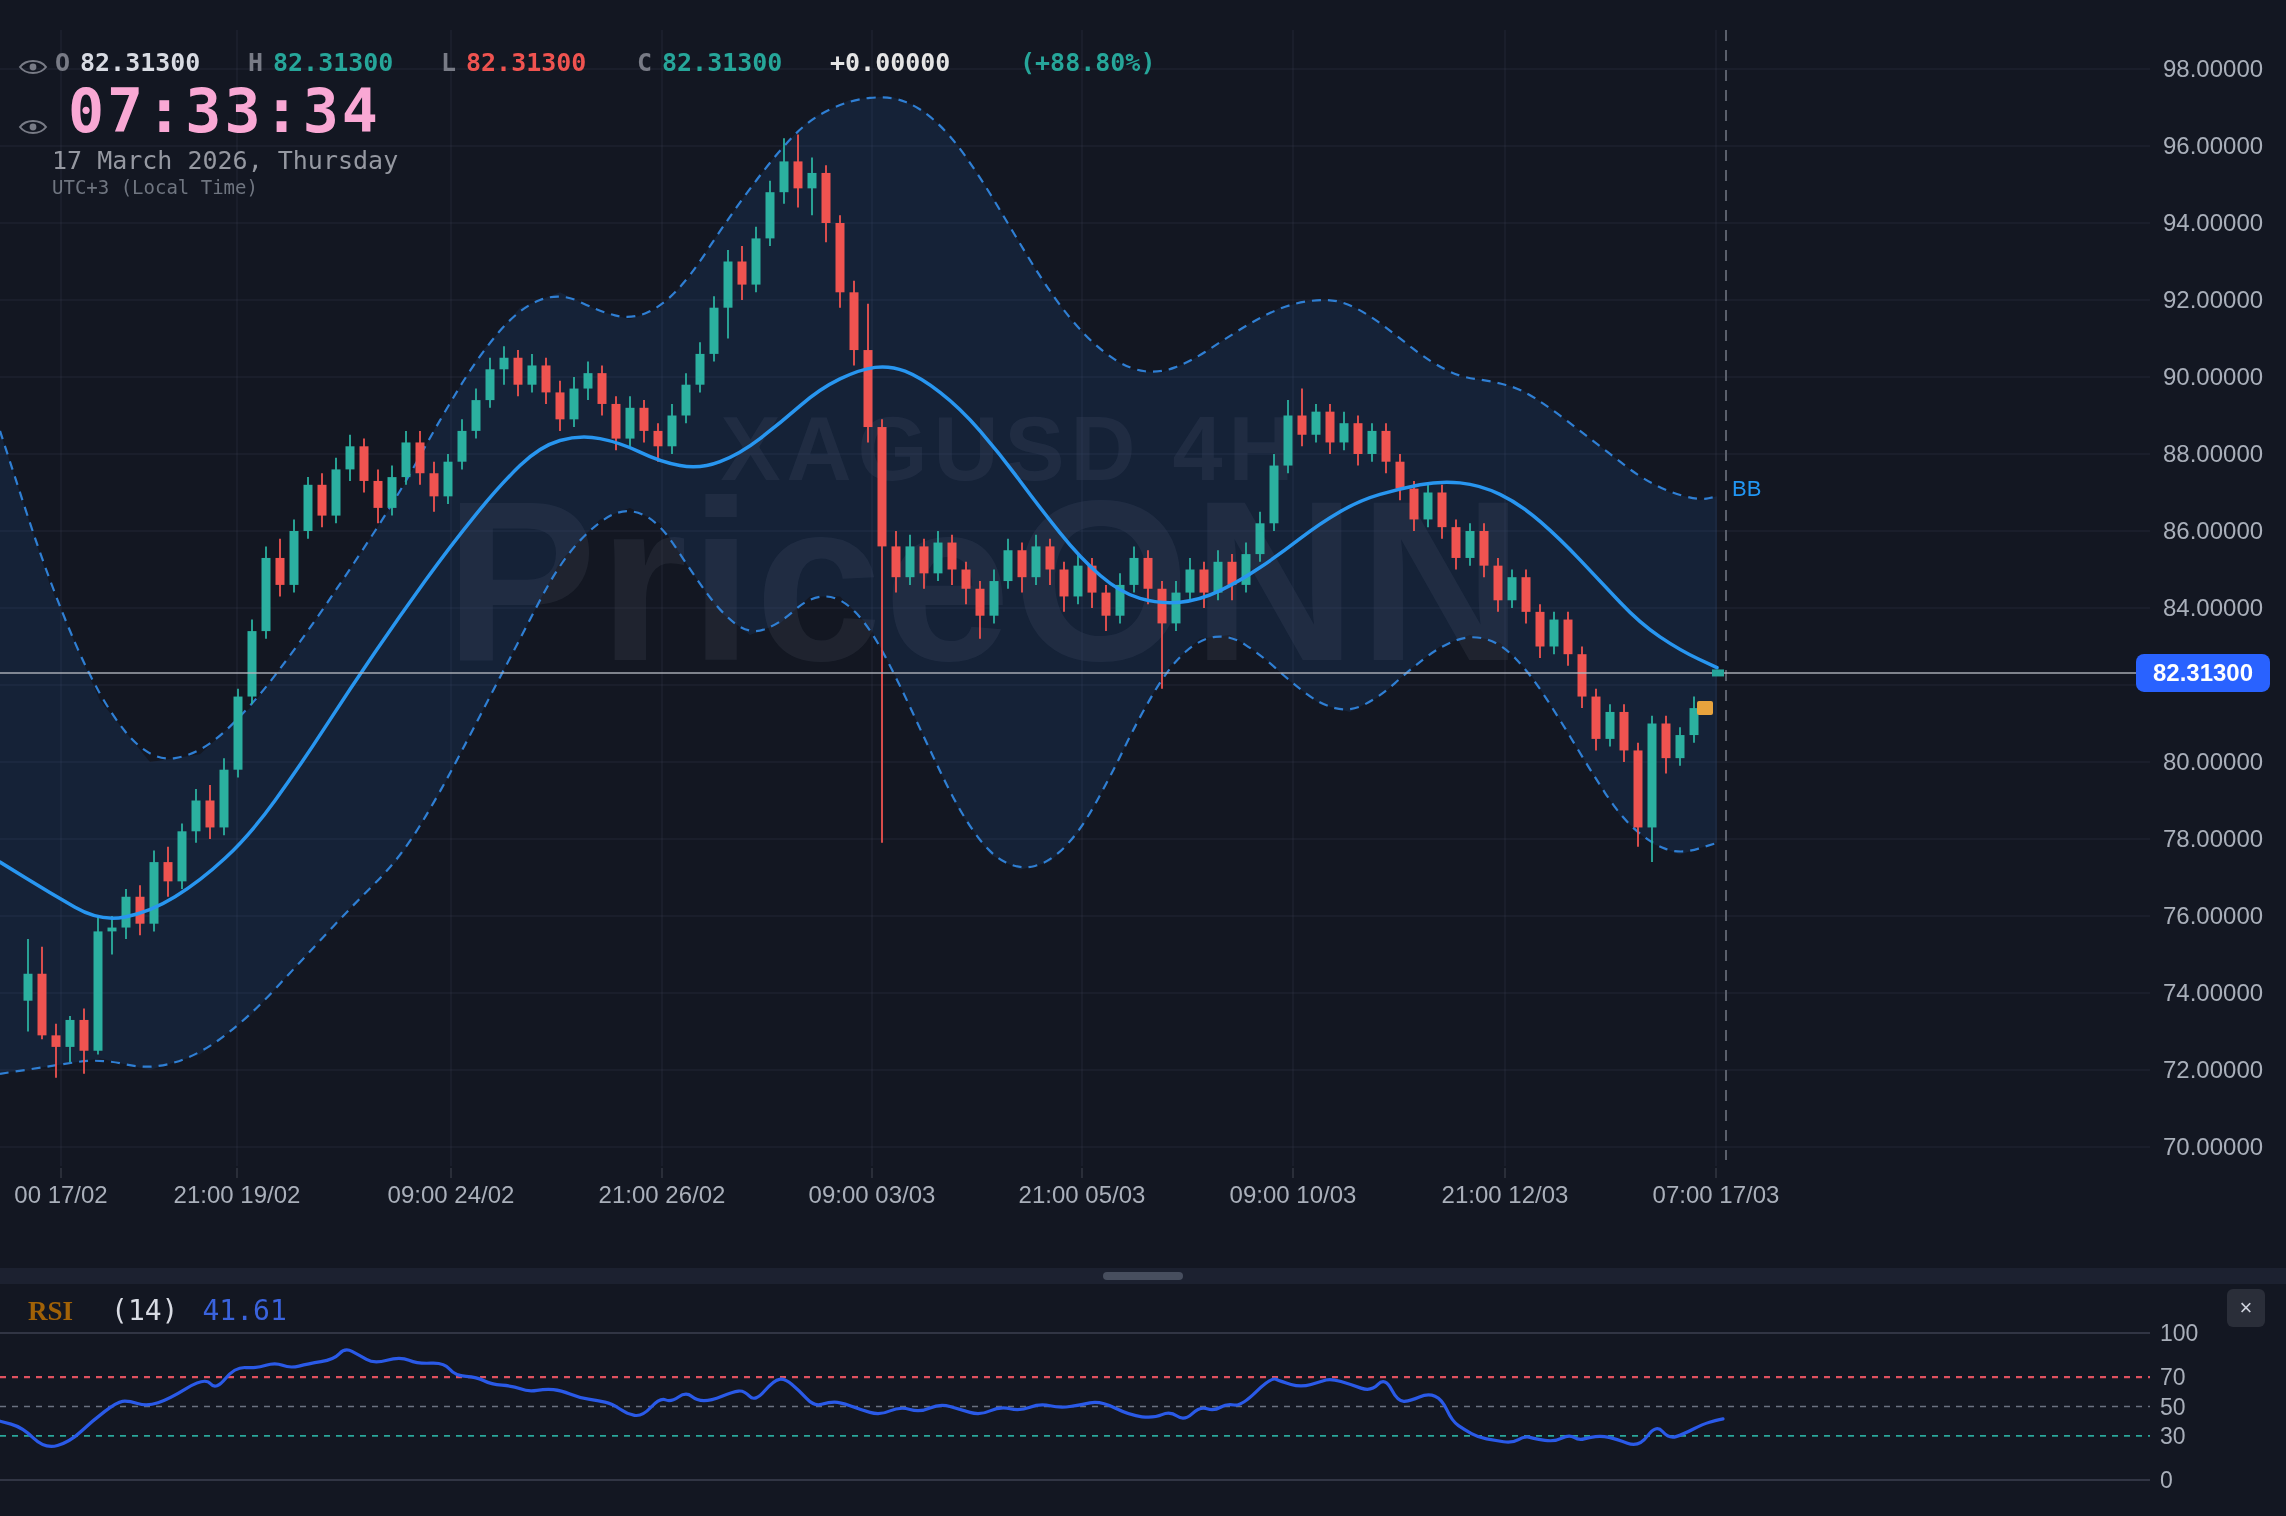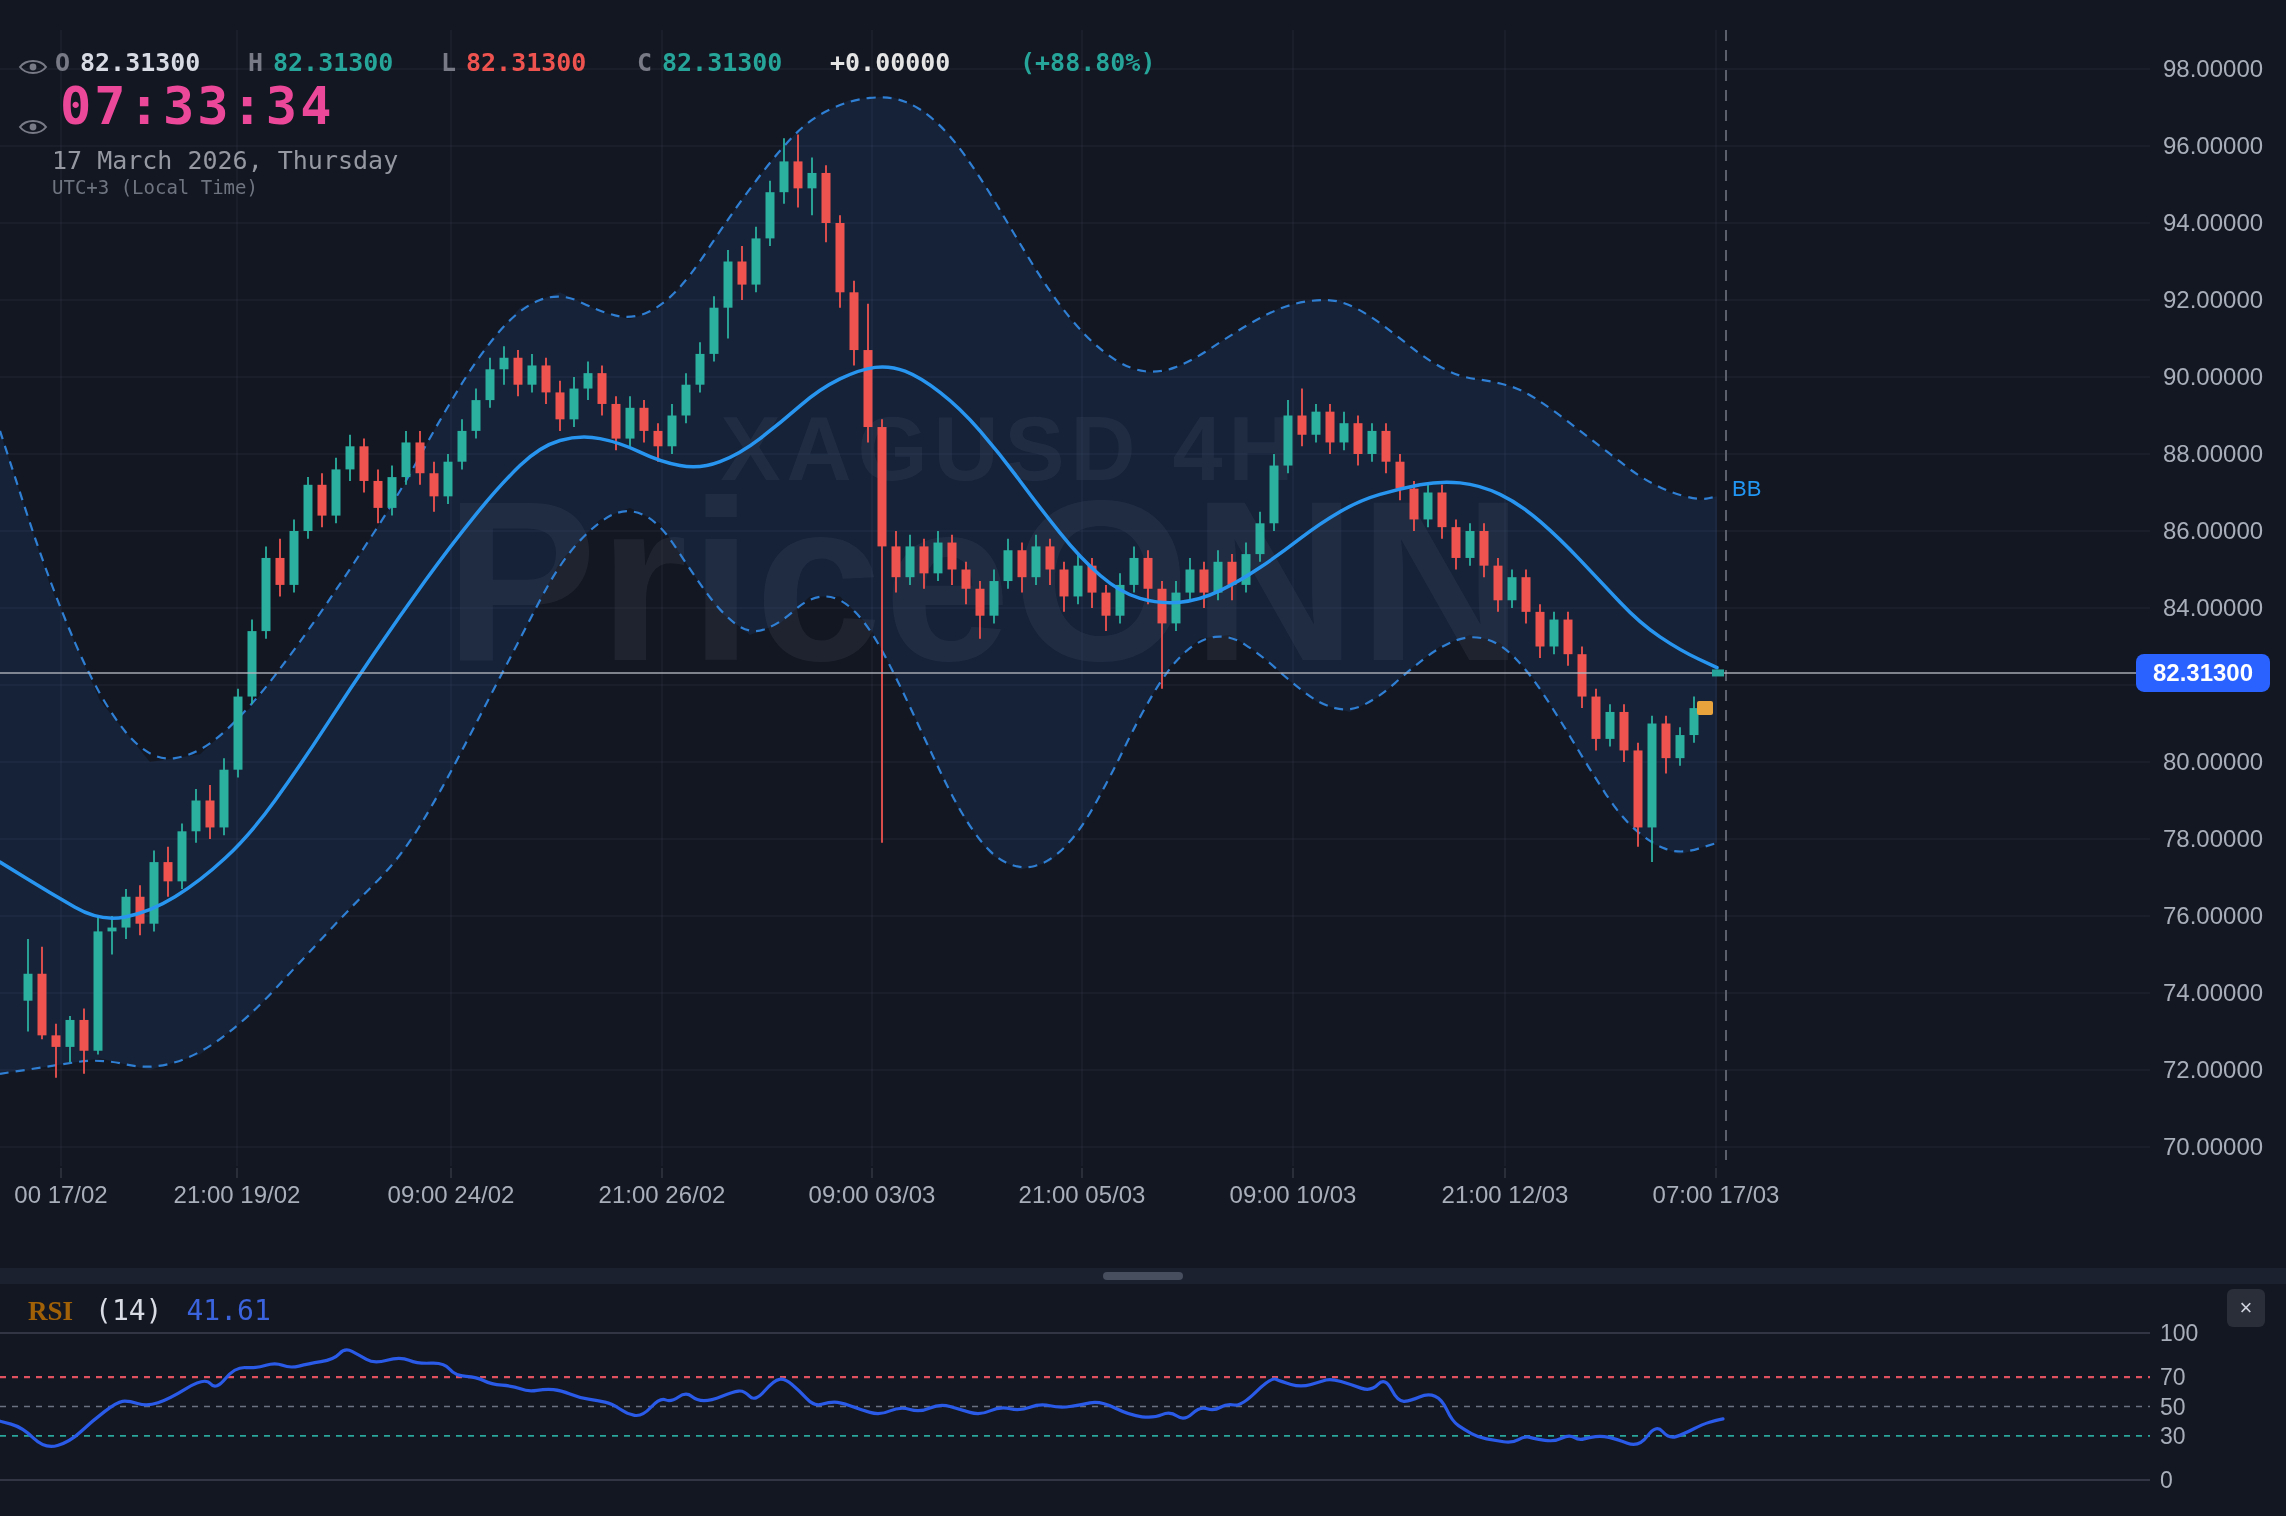--- a/index.html
+++ b/index.html
@@ -13,35 +13,35 @@
   #eye1{top:56px;} #eye2{top:116px;}
   #ohlc-row{position:absolute;left:48px;top:48px;height:30px;font-family:"DejaVu Sans Mono",monospace;
     font-size:25px;font-weight:bold;white-space:nowrap;}
   #ohlc-row span{position:absolute;top:0;}
   .lab{color:#787b86;font-weight:bold;}
   #o-label{left:7px;} #o-val{left:32px;color:#d8dbe3;}
   #h-label{left:200px;} #h-val{left:225px;color:#26a69a;}
   #l-label{left:393px;} #l-val{left:418px;color:#ef5350;}
   #c-label{left:589px;} #c-val{left:614px;color:#26a69a;}
   #chg{left:782px;color:#e5e5e5;} #chgp{left:972px;color:#26a69a;}
-  #clock{position:absolute;left:60px;top:76px;font-family:"DejaVu Sans Mono",monospace;
-    font-size:52px;font-weight:bold;color:#ec4899;letter-spacing:3px;}
+  #clock{position:absolute;left:68px;top:76px;font-family:"DejaVu Sans Mono",monospace;
+    font-size:60px;font-weight:bold;color:#f9a8d4;letter-spacing:3px;}
   #date-line{position:absolute;left:52px;top:146px;font-family:"DejaVu Sans Mono",monospace;
     font-size:25px;color:#9598a1;}
   #tz-line{position:absolute;left:52px;top:176px;font-family:"DejaVu Sans Mono",monospace;
     font-size:19px;color:#6f7580;}
 
   
   #pane-divider{position:absolute;left:0;top:1268px;width:2286px;height:16px;background:#1c2130;z-index:4;}
   #drag-handle{position:absolute;left:1103px;top:4px;width:80px;height:8px;border-radius:4px;background:#474e5e;}
 
   
   #rsi-hdr{position:absolute;left:28px;top:1294px;height:34px;z-index:6;white-space:nowrap;}
   #rsi-title{font-family:"Liberation Serif",serif;font-weight:bold;font-size:27px;color:#a16207;}
-  #rsi-period{font-family:"DejaVu Sans Mono",monospace;font-size:28px;color:#d8dbe3;margin-left:22px;}
+  #rsi-period{font-family:"DejaVu Sans Mono",monospace;font-size:28px;color:#d8dbe3;margin-left:38px;}
   #rsi-value{font-family:"DejaVu Sans Mono",monospace;font-size:28px;color:#3a63dd;margin-left:24px;}
   #rsi-close{position:absolute;left:2227px;top:1289px;width:38px;height:38px;border-radius:6px;
     background:#2a2e39;color:#cfd3dd;font-size:22px;line-height:38px;text-align:center;z-index:7;cursor:pointer;}
 </style>
 </head>
 <body>
 
 <div id="stage">
 
   <svg id="chart-svg" width="2286" height="1266" style="position:absolute;left:0;top:0;">

